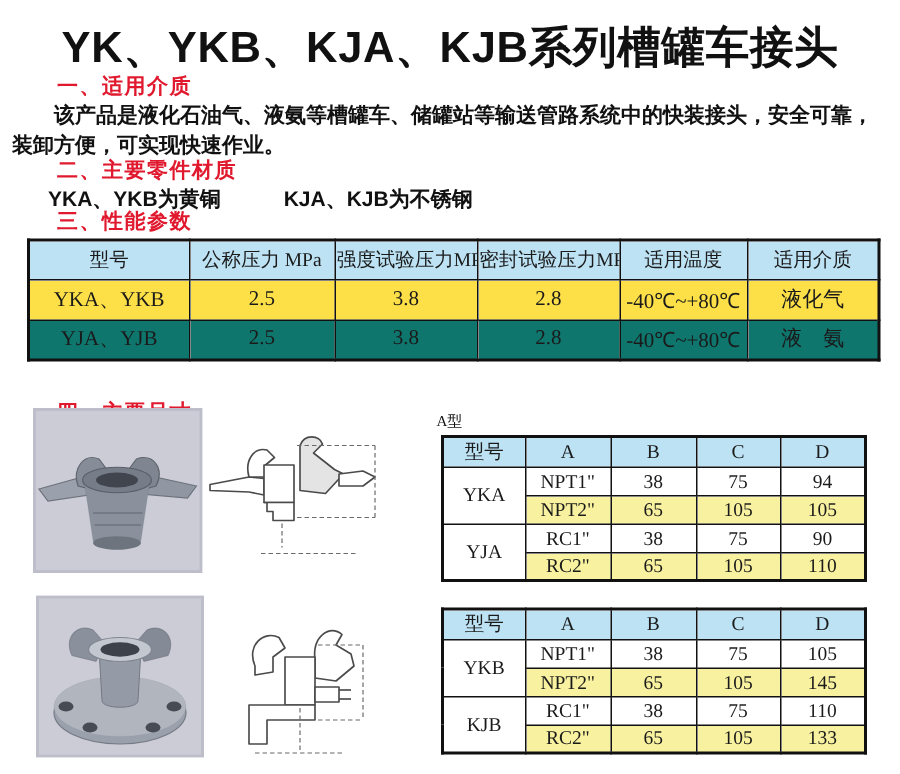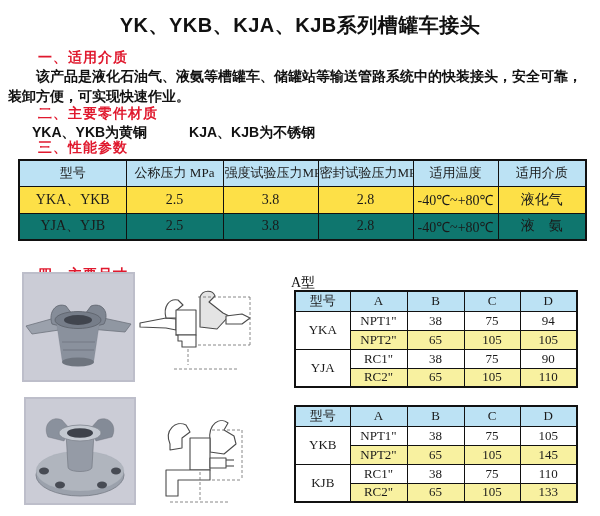--- a/index.html
+++ b/index.html
@@ -3,21 +3,21 @@
 <meta charset="utf-8">
 <style>
   * { margin:0; padding:0; box-sizing:border-box; }
   html,body { background:#ffffff; }
   .page {
     position:relative; width:600px; height:516px; background:#ffffff;
     overflow:hidden; font-family:"Liberation Sans", sans-serif; color:#1a1a1a;
   }
   .title {
     position:absolute; top:12px; left:0; width:600px; text-align:center;
-    font-size:20px; font-weight:bold; color:#111; letter-spacing:0.5px;
+    font-size:29px; font-weight:bold; color:#111; letter-spacing:0.5px;
     font-family:"Liberation Sans", sans-serif;
   }
   .h-red {
     position:absolute; left:38px; font-size:14px; font-weight:bold;
     color:#e0192e; letter-spacing:1px; white-space:nowrap;
   }
   .s1 { top:49px; }
   .s2 { top:105px; }
   .s3 { top:139px;text-align:center; }
   .s4 { top:266px; }
@@ -51,21 +51,21 @@
   .tblB { left:294px; top:405px; }
   .dim th, .dim td {
     border:1px solid #111; text-align:center; vertical-align:middle;
     overflow:hidden; white-space:nowrap;
   }
   .dim th { background:#bce2f4; font-weight:normal; font-size:13px; height:20px; }
   .dim td { font-size:13px; height:19px; background:#ffffff; }
   .dim td.y { background:#f8f1a0; }
   .tbl-label {
     position:absolute; left:291px; font-family:"Liberation Serif", serif;
-    font-size:14px; color:#111; white-space:nowrap;
+    font-size:10px; color:#111; white-space:nowrap;
   }
   .lblA { top:274px; }
   .lblB { top:407px;margin-left:40px; }
 
   .photo { position:absolute; }
   .ph1 { left:22px;  top:272px; }
   .ph2 { left:24px;  top:397px; }
   .draw { position:absolute; }
   .dr1 { left:138px; top:283px; }
   .dr2 { left:146px; top:410px; }

